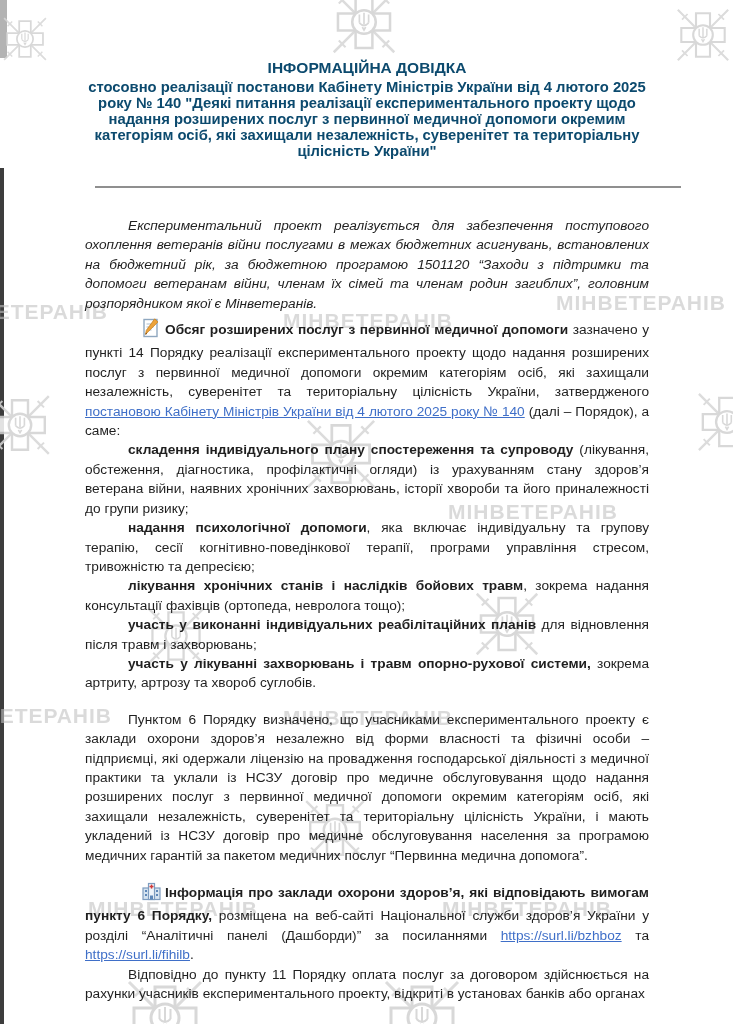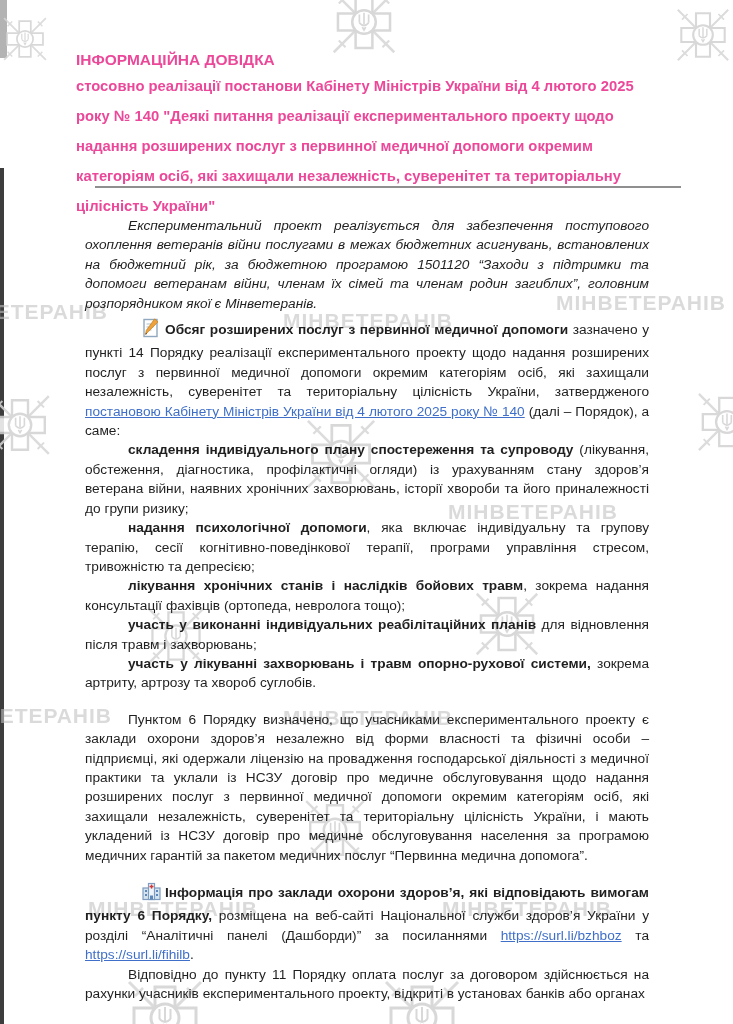--- a/index.html
+++ b/index.html
@@ -14,25 +14,25 @@
   
   .wm-layer { position:absolute; inset:0; z-index:0; }
   .emblem { position:absolute; opacity:0.85; }
   .wm-text {
     position:absolute; font-weight:bold; font-size:21px; letter-spacing:1px;
     color:#c3c3c3; opacity:0.6; white-space:nowrap;
   }
 
   
   .title-block {
-    position:absolute; z-index:1; top:48px; left:76px; width:582px;
-    text-align:left; color:#ec4899; font-weight:bold;
+    position:absolute; z-index:1; top:56px; left:76px; width:582px;
+    text-align:center; color:#0c4a6e; font-weight:bold;
   }
   .doc-title    { margin:0; font-size:15.5px; line-height:23px; font-weight:bold; }
-  .doc-subtitle { margin:0; font-size:14.8px; line-height:30px; font-weight:bold; }
+  .doc-subtitle { margin:0; font-size:14.8px; line-height:16px; font-weight:bold; }
   .title-rule { position:absolute; z-index:1; left:95px; top:186px; width:586px; height:2px; background:#8f8f8f; }
 
   
   .content {
     position:absolute; z-index:1; top:191px; left:85px; width:564px;
     font-size:13.7px; line-height:19.4px; text-align:justify; color:#1f1f1f;
   }
   .content p { margin:0; text-indent:43px; }
   p.p-intro { font-style:italic; margin-top:25px; }
   p.p-scope { margin-top:5px; text-indent:28px; }

